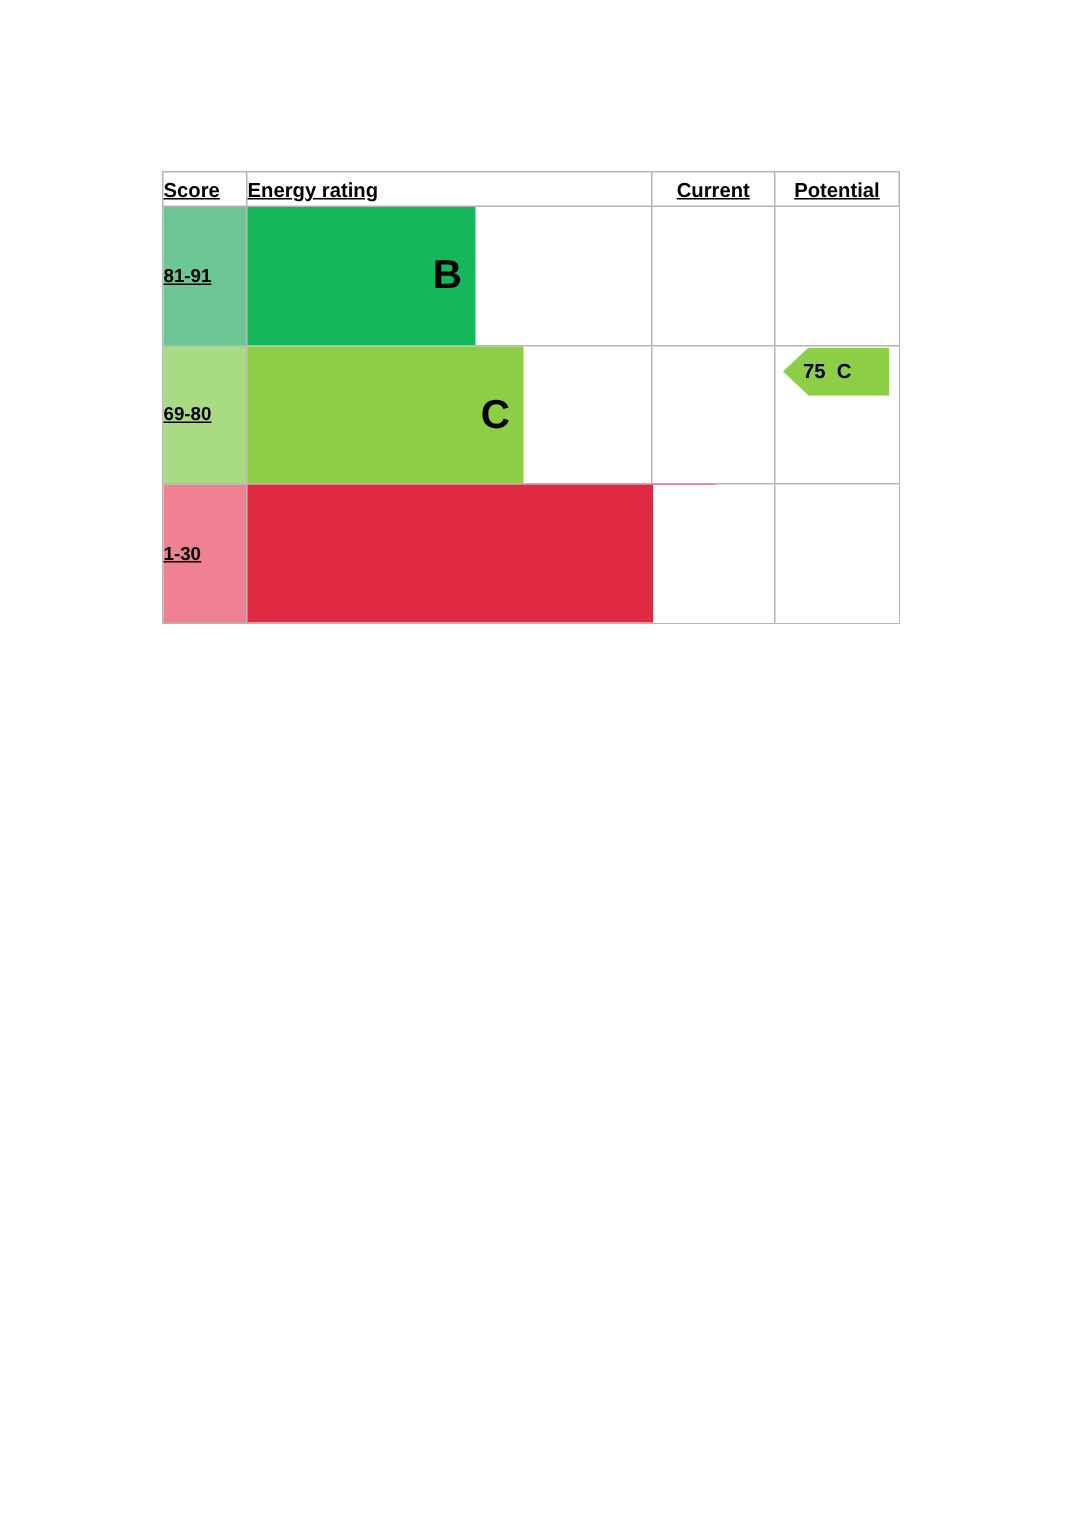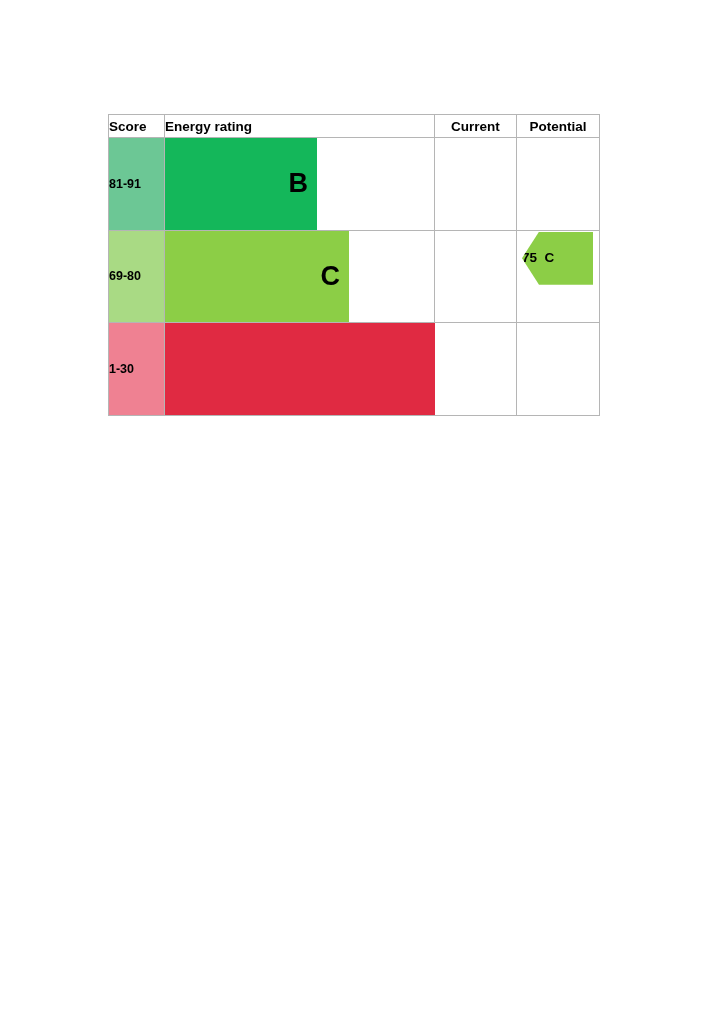--- a/index.html
+++ b/index.html
@@ -27,20 +27,21 @@
   .epc-table {
     width: 100%;
     height: 100%;
     border-collapse: collapse;
     table-layout: fixed;
   }
   .epc-table td, .epc-table th {
     padding: 0;
     margin: 16px;
     border: 1px solid #b5b5b5;
+    text-decoration: underline;
   }
 
   .col-score    { width: 56px; }
   .col-rating   { width: 270px; }
   .col-current  { width: 82px; }
   .col-potential{ width: 83px; }
 
   
   .hdr {
     height: 22px;
@@ -95,24 +96,24 @@
 
   
   .arrow-cell {
     position: relative;
     padding: 0;
     vertical-align: middle;
     background: #ffffff;
   }
   .epc-arrow {
     position: absolute;
-    height: 53px;
+    height: 32px;
     display: flex;
     align-items: center;
-    justify-content: flex-start;
+    justify-content: center;
     clip-path: polygon(17px 0, 100% 0, 100% 100%, 17px 100%, 0 50%);
     -webkit-clip-path: polygon(17px 0, 100% 0, 100% 100%, 17px 100%, 0 50%);
   }
   .arrow-text {
     font-size: 13.5px;
     font-weight: bold;
     color: #000000;
     white-space: pre;
     padding-right: 12px;
     line-height: 1;

